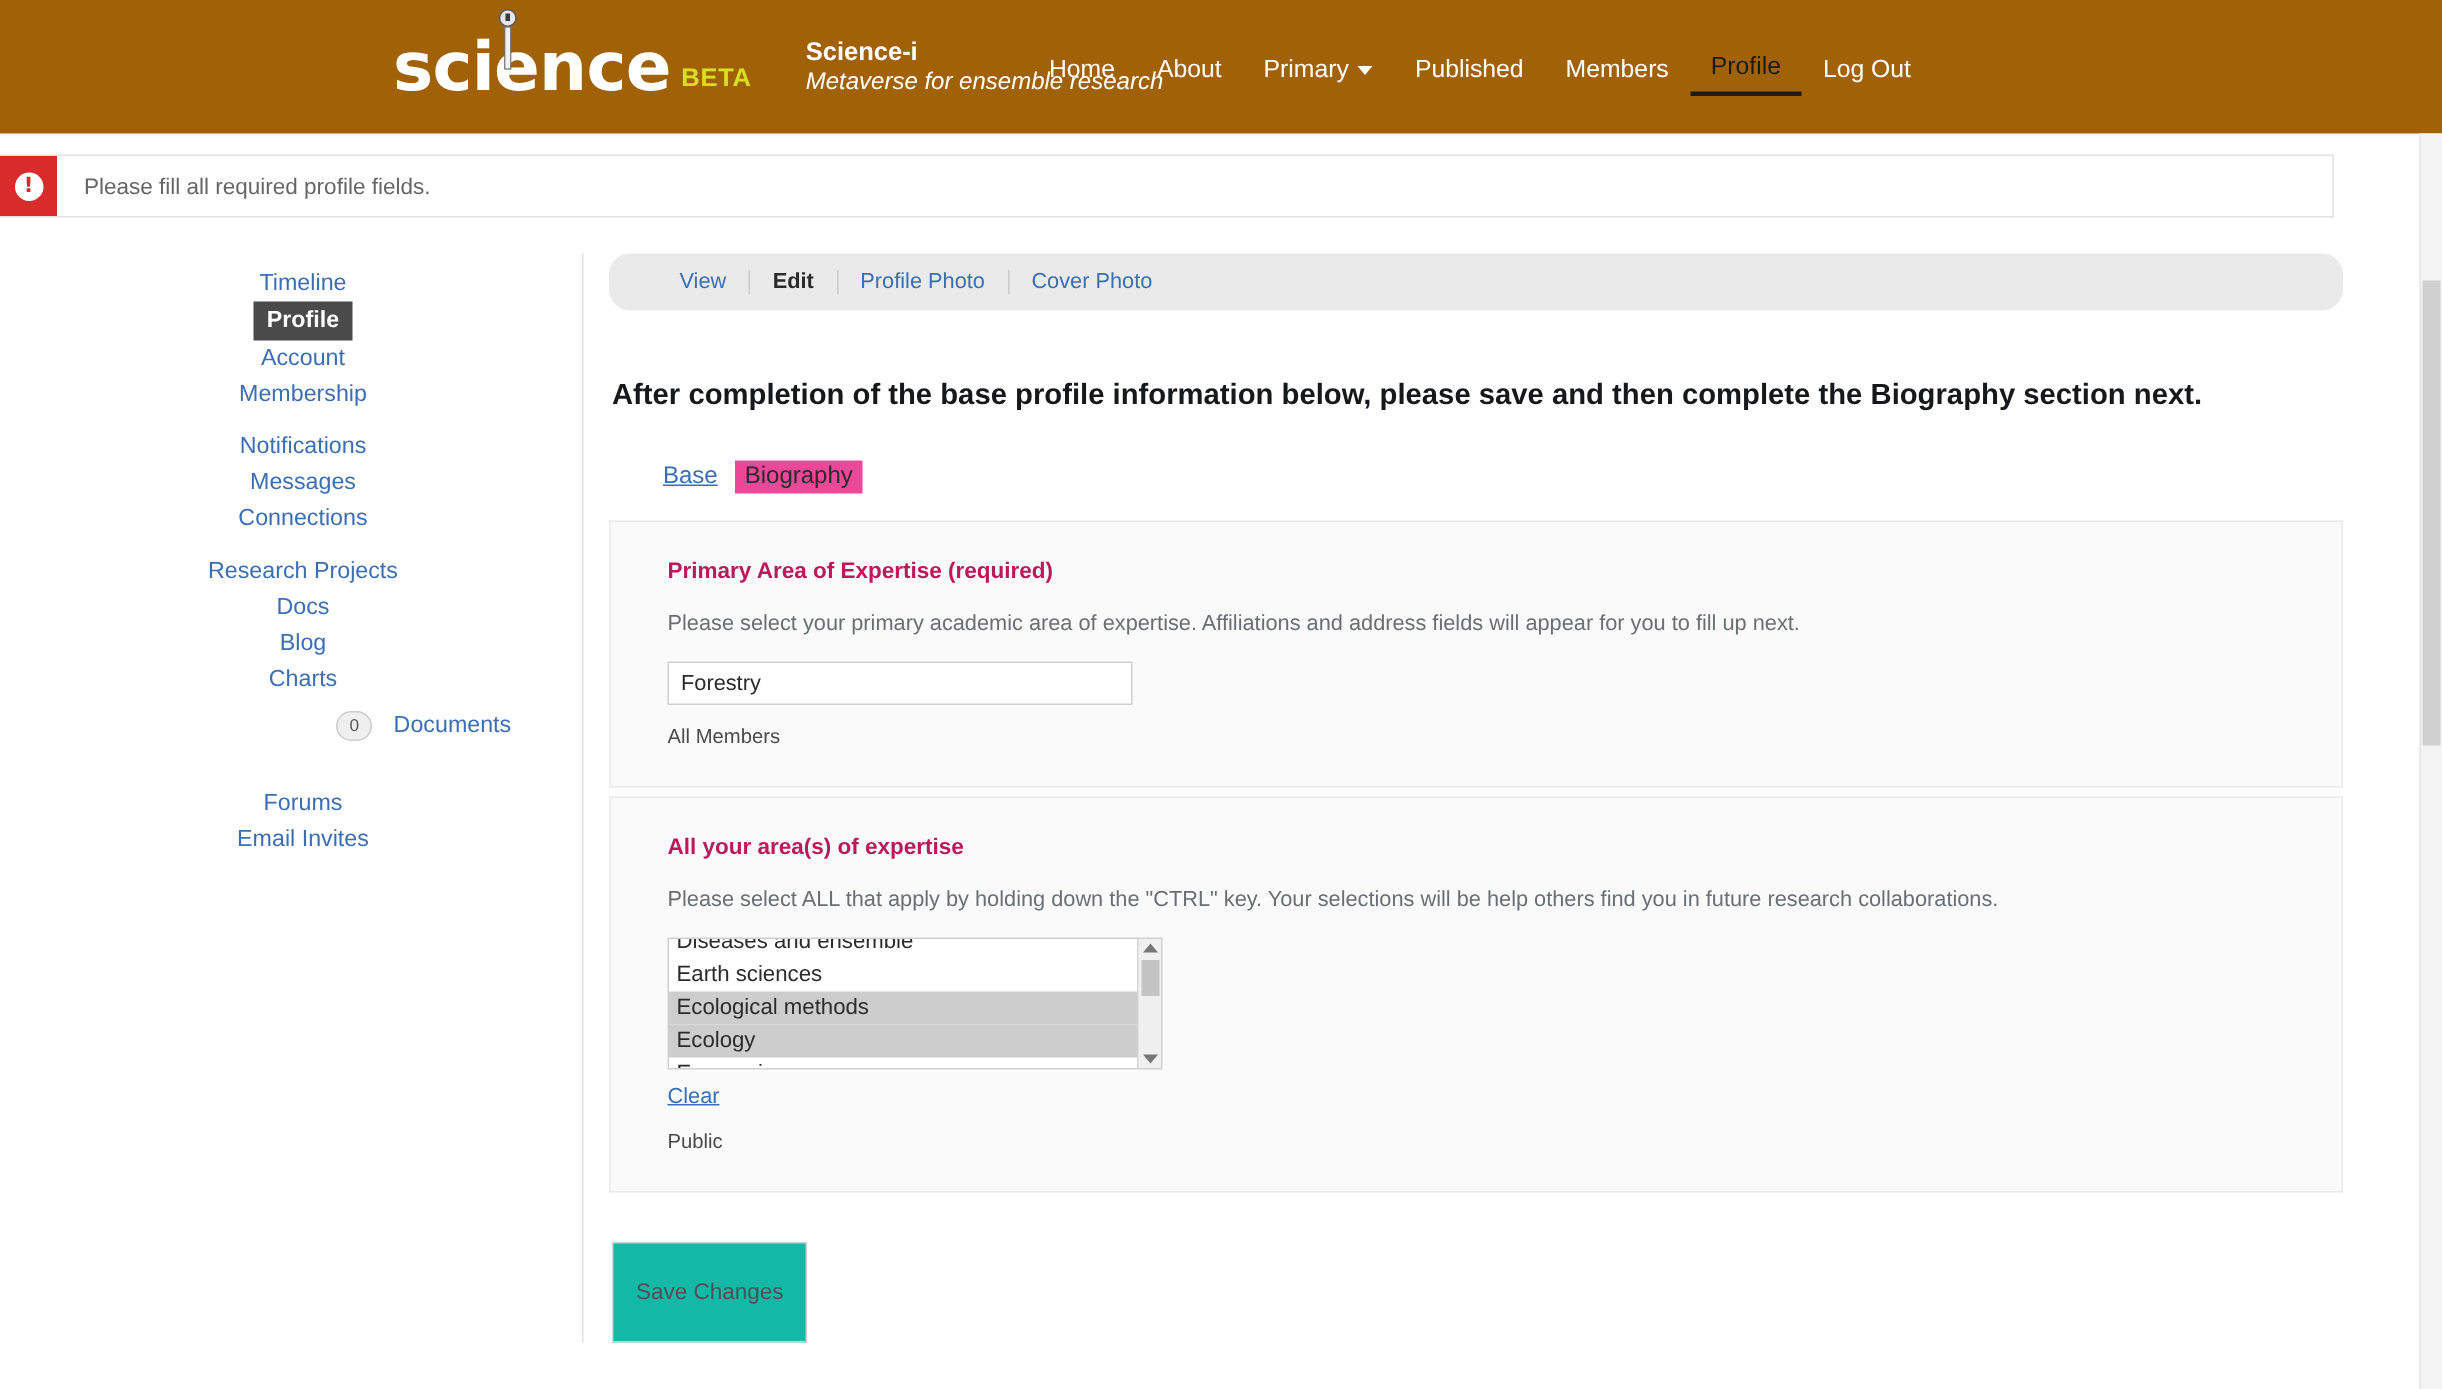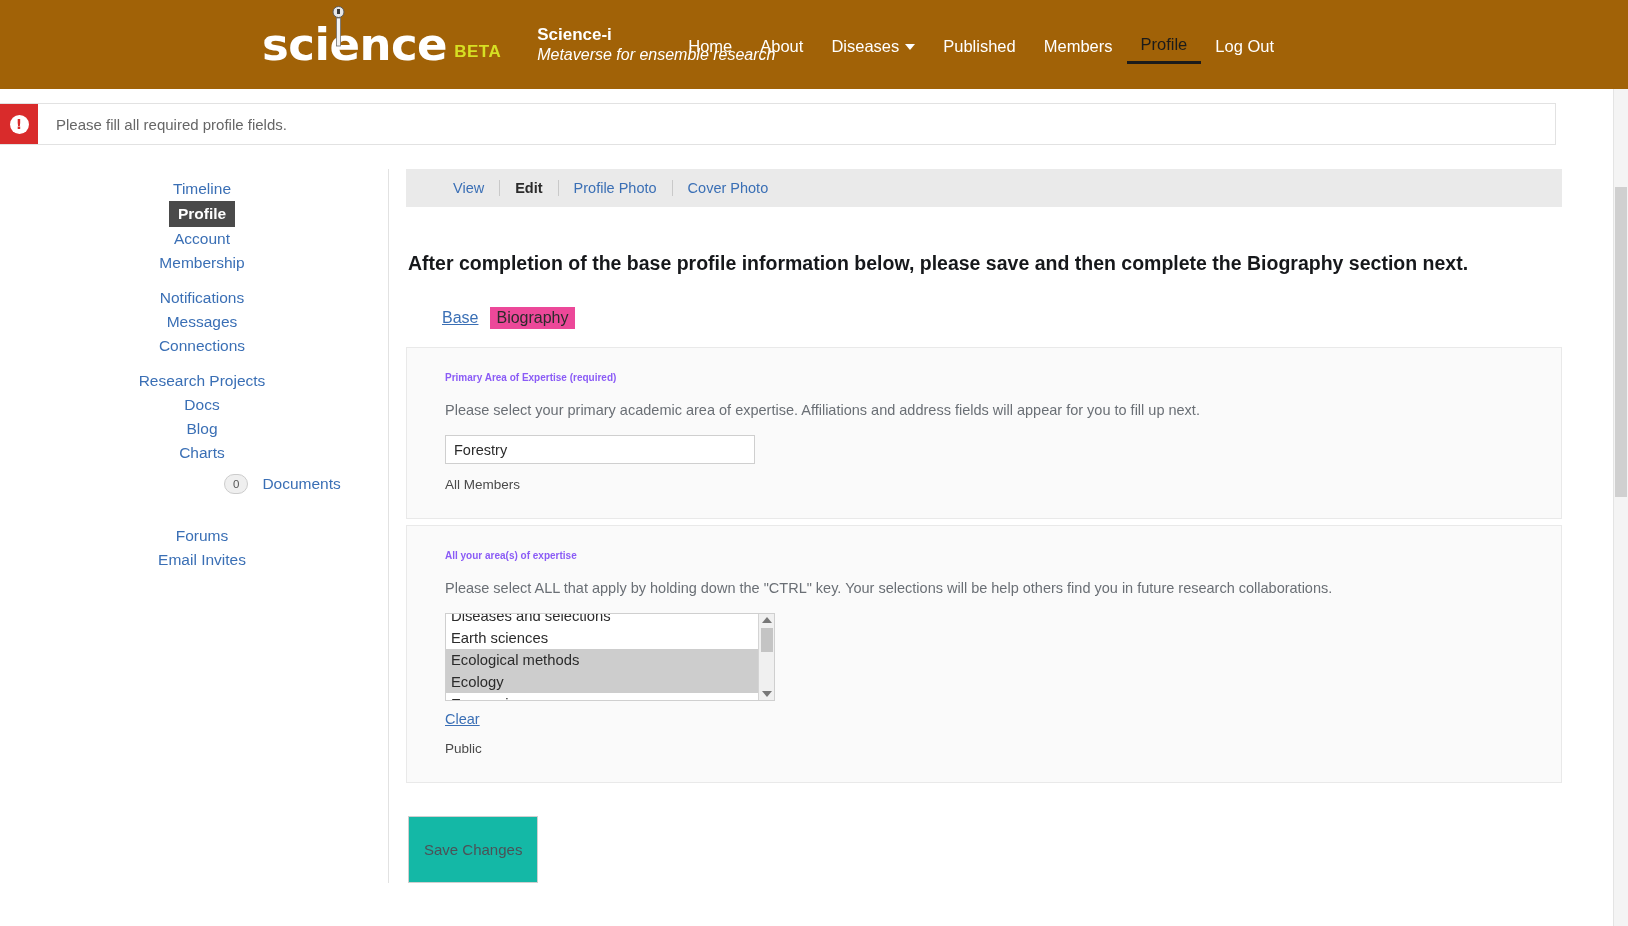--- a/index.html
+++ b/index.html
@@ -205,20 +205,21 @@
     padding-left: 17px;
     min-height: 660px;
   }
   .tabbar {
     background: #eaeaea;
     height: 38px;
     display: flex;
     align-items: center;
     padding-left: 32px;
     width: 1156px;
+    border-radius: 14px;
   }
   .tab {
     color: #3a6fb5;
     font-size: 14.5px;
     padding: 0 15px;
     text-decoration: none;
     cursor: pointer;
     border-right: 1px solid #c9c9c9;
     line-height: 16px;
     white-space: nowrap;
@@ -259,23 +260,23 @@
 
   .field-card {
     background: #fafafa;
     border: 1px solid #e9e9e9;
     margin-top: 18px;
     padding: 24px 0 26px 38px;
     width: 1156px;
   }
   .field-card + .field-card { margin-top: 6px; }
   .field-label {
-    font-size: 10px;
+    font-size: 15px;
     font-weight: bold;
-    color: #8b5cf6;
+    color: #be185d;
     margin-bottom: 19px;
   }
   .field-desc {
     font-size: 14.5px;
     color: #6a6f75;
     margin-bottom: 17px;
   }
   .select-box {
     width: 310px;
     height: 29px;
@@ -419,21 +420,21 @@
     <div class="brand-names">
       <div class="brand-title">Science-i</div>
       <div class="brand-tagline">Metaverse for ensemble research</div>
     </div>
   </div>
 
   <nav class="main-nav">
     <a class="nav-item">Home</a>
     <a class="nav-item">About</a>
     <a class="nav-item">
-        <span>Diseases</span>
+        <span>Primary</span>
         <span class="caret-down"></span>
       </a>
     <a class="nav-item">Published</a>
     <a class="nav-item">Members</a>
     <a class="nav-item active">Profile</a>
     <a class="nav-item">Log Out</a>
   </nav>
 </div>
 
 <div class="alert-bar">
@@ -497,21 +498,21 @@
       <div class="visibility-note">All Members</div>
     </section>
 
     <section class="field-card">
       <div class="field-label">All your area(s) of expertise</div>
       <div class="field-desc">Please select ALL that apply by holding down the "CTRL" key. Your selections will be help others find you in future research collaborations.</div>
 
       <div class="listbox-wrap">
         <div class="listbox-items">
           <div class="lb-inner">
-            <div class="lb-item">Diseases and selections</div>
+            <div class="lb-item">Diseases and ensemble</div>
             <div class="lb-item">Earth sciences</div>
             <div class="lb-item selected">Ecological methods</div>
             <div class="lb-item selected">Ecology</div>
             <div class="lb-item">Economics</div>
           </div>
         </div>
         <div class="lb-scroll">
           <span class="lb-arrow up"></span>
           <span class="lb-thumb"></span>
           <span class="lb-arrow down"></span>

